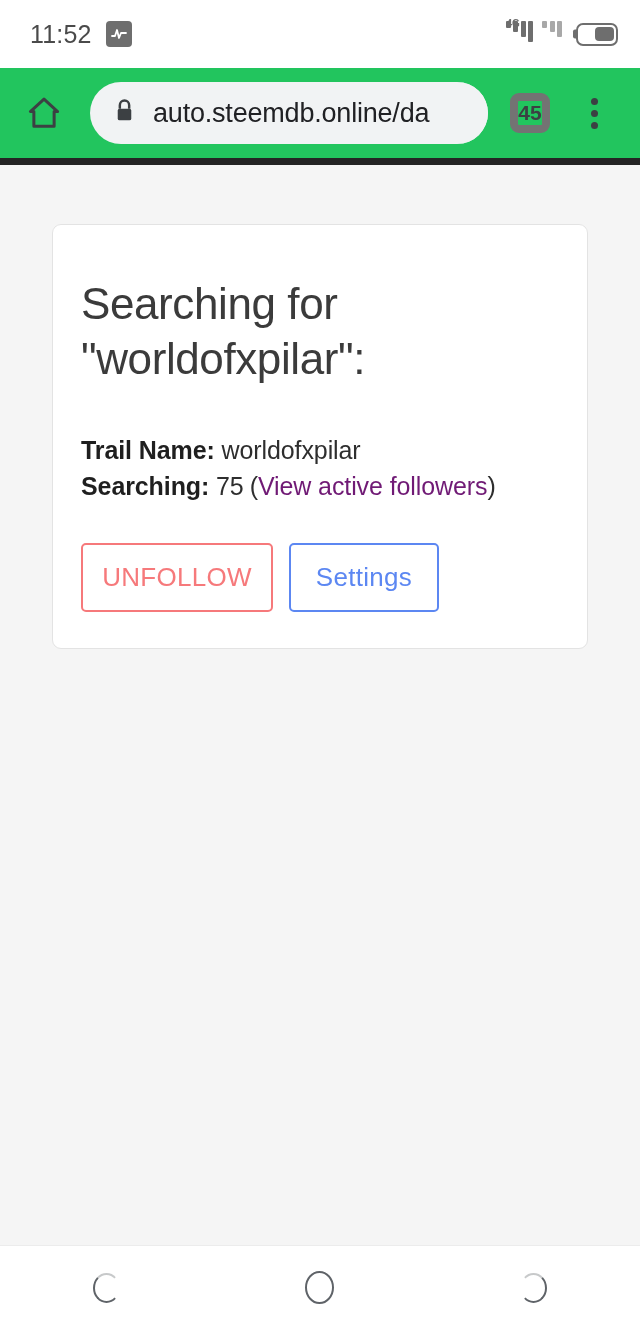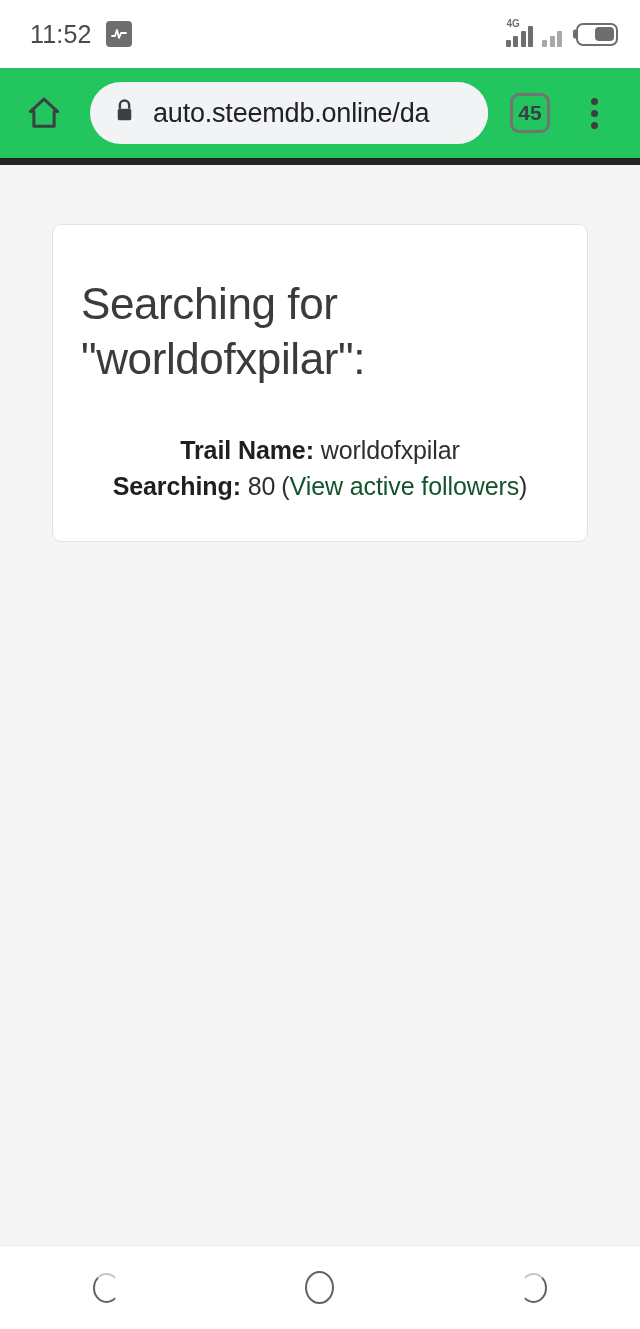--- a/index.html
+++ b/index.html
@@ -48,21 +48,21 @@
     background: #6e6e6e;
     display: flex;
     align-items: center;
     justify-content: center;
   }
   .status-right {
     display: flex;
     align-items: center;
     gap: 9px;
   }
-  .sig-wrap { position: relative; display: flex; align-items: flex-end; gap: 2.5px; height: 26px; }
+  .sig-wrap { position: relative; display: flex; align-items: flex-start; gap: 2.5px; height: 26px; }
   .sig-wrap .bar { width: 5px; background: #6e6e6e; border-radius: 1px; }
   .sig-wrap.faint .bar { background: #a8a8a8; }
   .net-label {
     position: absolute;
     top: -2px; left: 1px;
     font-size: 10px;
     font-weight: bold;
     color: #6e6e6e;
     line-height: 1;
   }
@@ -132,21 +132,21 @@
   }
   .url-fade {
     position: absolute;
     right: 0; top: 0;
     width: 42px; height: 100%;
     background: linear-gradient(to right, rgba(241,243,244,0), #f1f3f4 78%);
     pointer-events: none;
   }
   .tab-count {
     width: 40px; height: 40px;
-    border: 3px solid #737373;
+    border: 8px solid #737373;
     border-radius: 9px;
     display: flex;
     align-items: center;
     justify-content: center;
     font-size: 21px;
     font-weight: bold;
     color: #3c4043;
   }
   .kebab {
     display: flex;
@@ -196,24 +196,23 @@
     letter-spacing: -0.4px;
     margin-bottom: 46px;
     word-break: break-word;
   }
 
   .detail-line {
     font-size: 25px;
     color: #2e2e2e;
     line-height: 1.45;
     letter-spacing: -0.1px;
-    text-align: center;
   }
   .detail-line b { font-weight: bold; color: #1f1f1f; }
-  .link { color: #14532d; text-decoration: none; }
+  .link { color: #701a75; text-decoration: none; }
 
   .btn-row {
     display: flex;
     gap: 16px;
     margin-top: 38px;
   }
   .btn {
     background: #ffffff;
     border-radius: 5px;
     font-size: 26px;
@@ -334,23 +333,27 @@
       <div class="card-title">Searching for "worldofxpilar":</div>
 
       <div class="detail-line">
         <b>Trail Name:</b>
         <span>worldofxpilar</span>
       </div>
 
 
       <div class="detail-line">
         <b>Searching:</b>
-        <span>80</span><span style="margin-left:6px">(</span><a href="#" class="link">View active followers</a><span>)</span>
+        <span>75</span><span style="margin-left:6px">(</span><a href="#" class="link">View active followers</a><span>)</span>
       </div>
 
+      <div class="btn-row">
+        <div class="btn btn-unfollow">UNFOLLOW</div>
+        <div class="btn btn-settings">Settings</div>
+      </div>
     </div>
 
   </div>
 
   <div class="navbar">
     <div class="nav-btn">
       <span class="nav-back"></span>
     </div>
     <div class="nav-btn">
       <span class="nav-home"></span>

